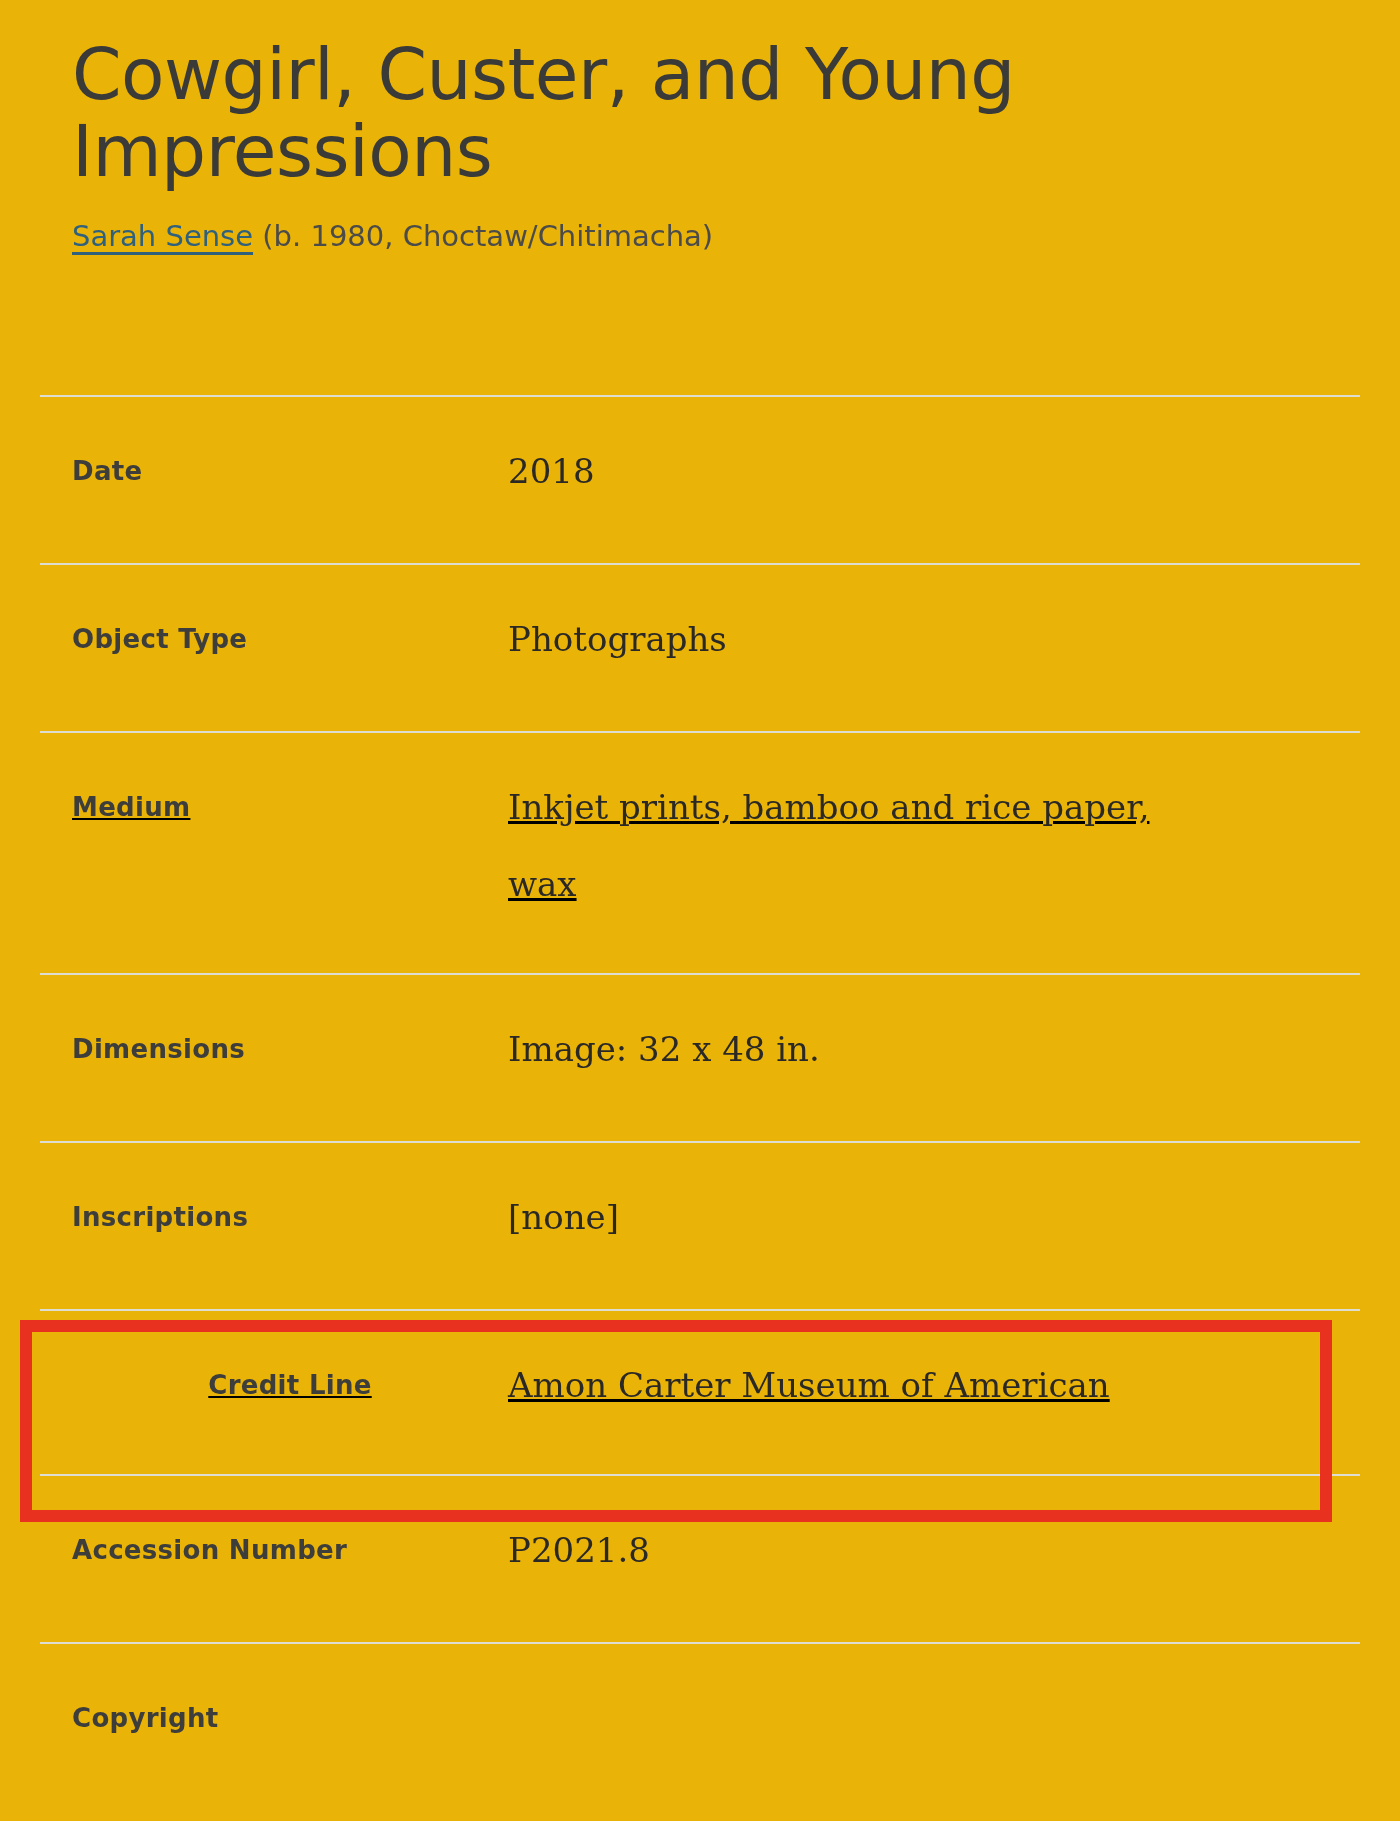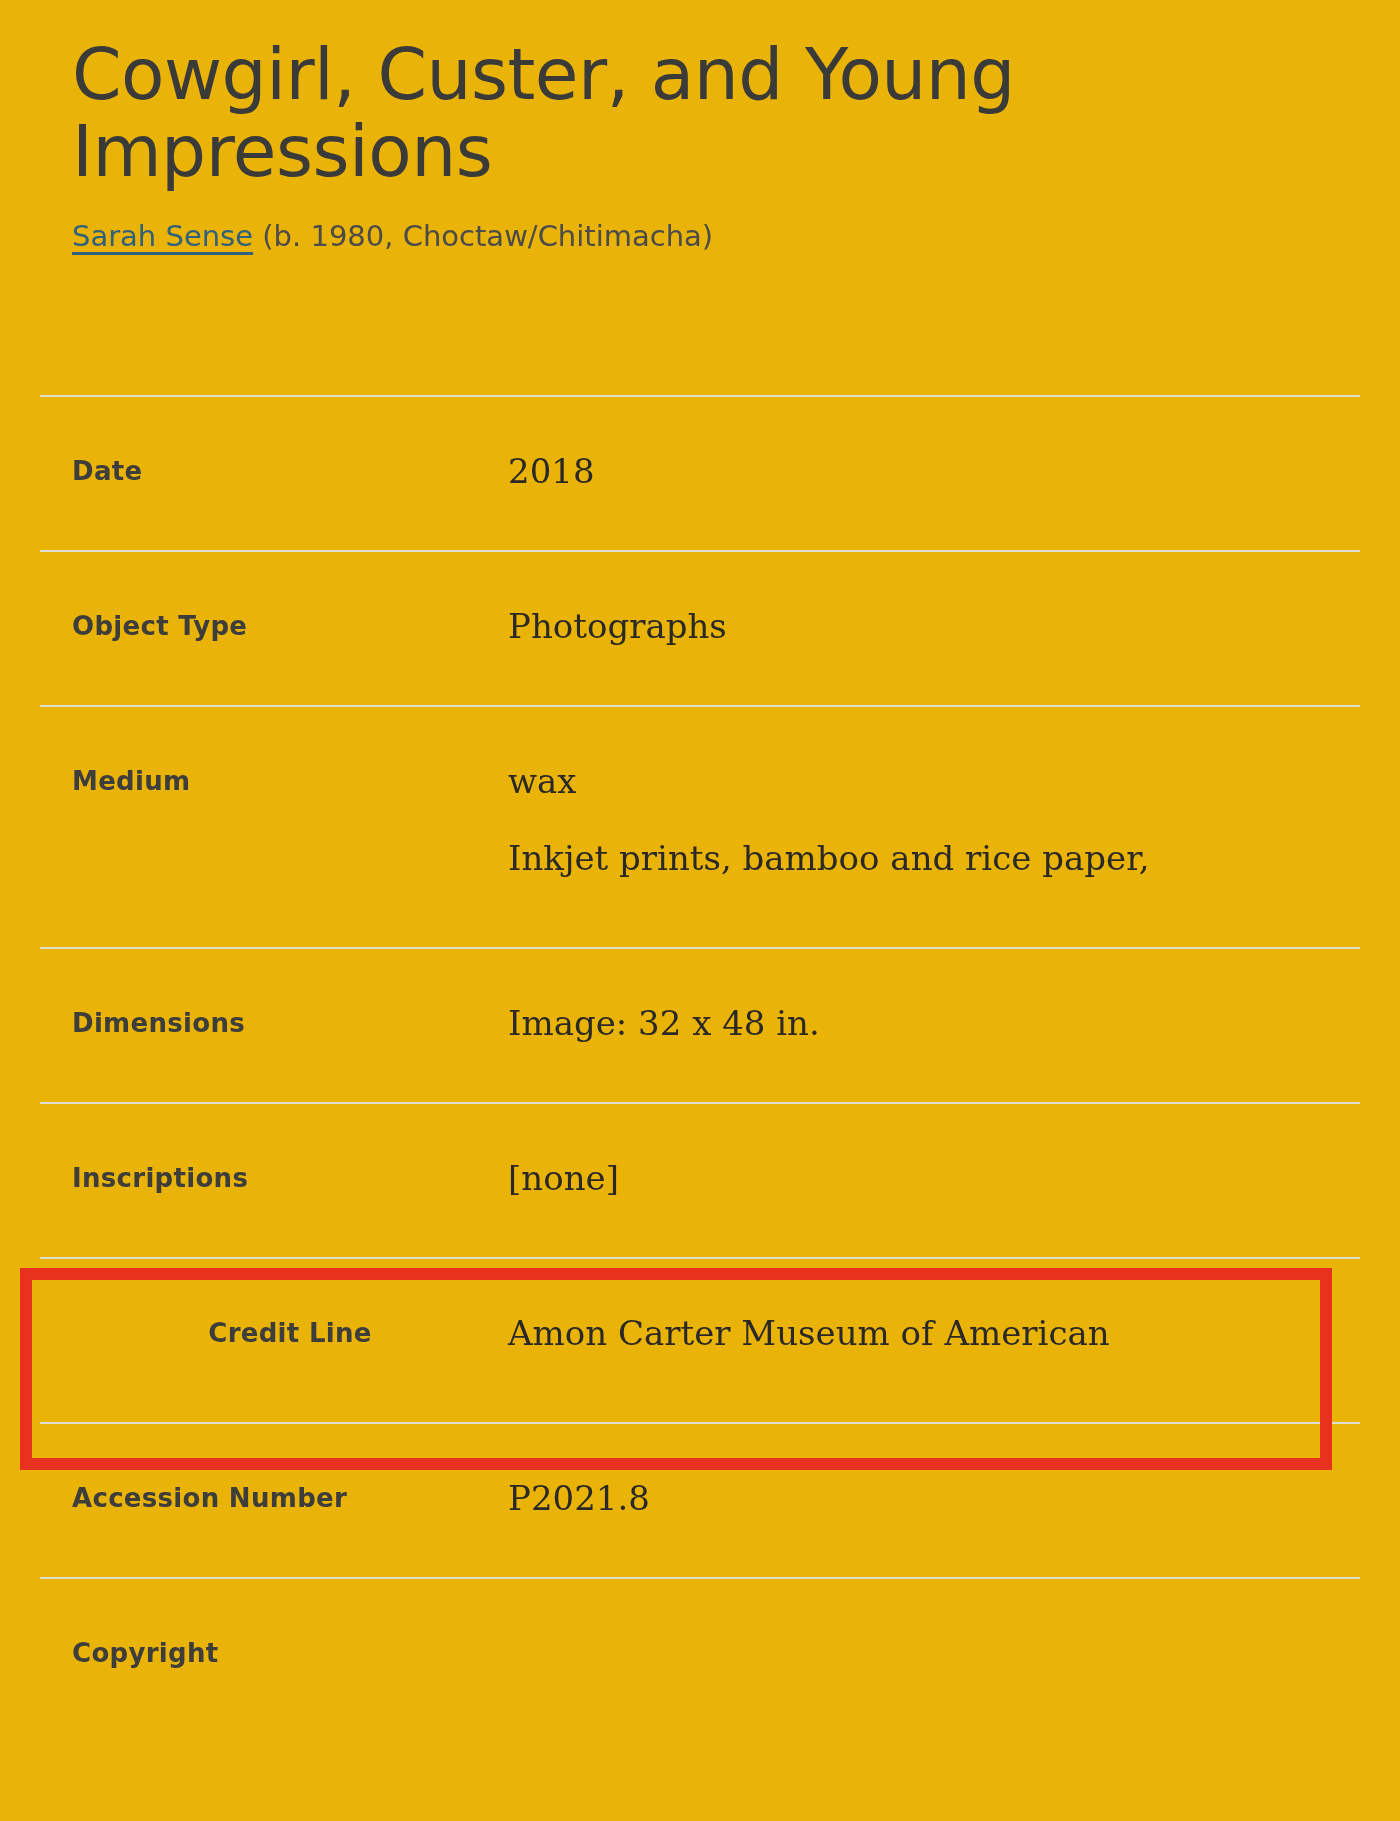--- a/index.html
+++ b/index.html
@@ -37,23 +37,23 @@
     color: #2f617c;
     text-decoration: underline;
     text-decoration-thickness: 3px;
     text-underline-offset: 6px;
     cursor: pointer;
   }
   .details { margin-top: 141px; }
   .row {
     display: flex;
     border-top: 2px solid #deddd4;
-    padding: 36px 0 40px 0;
+    padding: 36px 0 53px 0;
   }
-  .row.two-line { padding-bottom: 50px; }
+  .row.two-line { padding-bottom: 50px; text-decoration: underline; }
   .row .label {
     width: 468px;
     min-width: 468px;
     padding-left: 32px;
     font-weight: 700;
     font-size: 26px;
     line-height: 77px;
     color: #3d3d3b;
     letter-spacing: 0.3px;
   }
@@ -102,22 +102,22 @@
     <div class="row">
       <div class="label">Object Type</div>
       <div class="value">
         <div>Photographs</div>
       </div>
     </div>
 
     <div class="row two-line">
       <div class="label">Medium</div>
       <div class="value">
+        <div>Inkjet prints, bamboo and rice paper,</div>
         <div>wax</div>
-        <div>Inkjet prints, bamboo and rice paper,</div>
       </div>
     </div>
 
     <div class="row">
       <div class="label">Dimensions</div>
       <div class="value">
         <div>Image: 32 x 48 in.</div>
       </div>
     </div>
 

